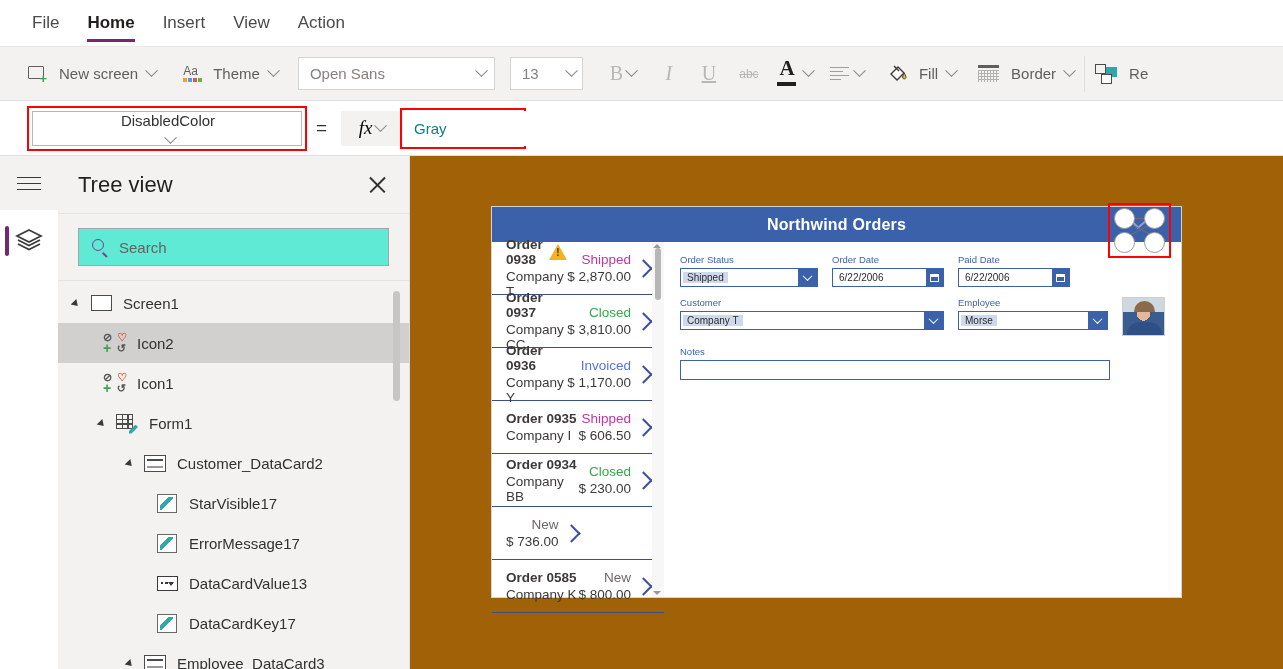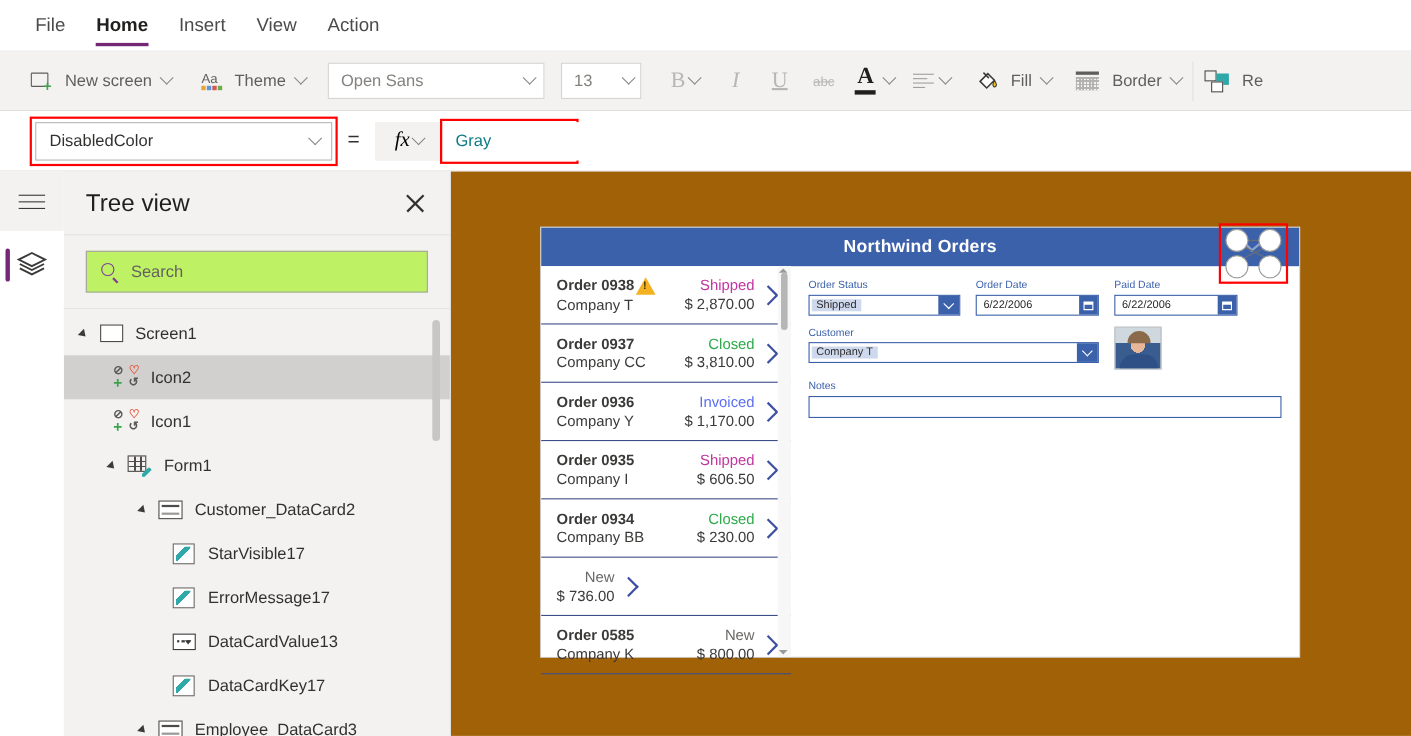--- a/index.html
+++ b/index.html
@@ -140,21 +140,21 @@
   .fxbar {
     height: 55px; background: #ffffff;
     display: flex; align-items: center;
     border-bottom: 1px solid #e1dfdd;
     padding-left: 32px;
   }
   .prop-select {
     width: 270px; height: 35px;
     border: 1px solid #b9b7b5; background: #fff;
     display: flex; align-items: center; padding: 0 10px 0 12px;
-    font-size: 15px; color: #323130;
+    font-size: 15px; color: #323130; flex-direction: column;
   }
   .prop-select .v { flex: 1; }
   .eq { font-size: 19px; color: #323130; margin: 0 14px; }
   .fx-box {
     width: 62px; height: 35px; background: #f3f2f1;
     display: flex; align-items: center; justify-content: center;
     border: 1px solid #f3f2f1;
   }
   .fx-glyph { font-family: "Liberation Serif", serif; font-style: italic; font-size: 19px; color: #000000; }
   .formula-input {
@@ -204,21 +204,21 @@
   .tree-title { flex: 1; font-size: 22px; color: #201f1e; }
   .close-x { width: 26px; height: 26px; position: relative; cursor: pointer; }
   .close-x::before, .close-x::after {
     content: ""; position: absolute; left: 2px; top: 12px; width: 21px; height: 1.6px; background: #323130;
   }
   .close-x::before { transform: rotate(45deg); }
   .close-x::after { transform: rotate(-45deg); }
 
   .search-zone { padding: 14px 20px 14px 20px; border-bottom: 1px solid #e6e4e2; }
   .search-box {
-    height: 38px; background: #bef264; border: 1px solid #a6a4a2;
+    height: 38px; background: #5eead4; border: 1px solid #a6a4a2;
     display: flex; align-items: center; padding-left: 13px;
   }
   .search-icon { width: 17px; height: 17px; position: relative; flex: none; margin-right: 10px; }
   .search-icon i {
     position: absolute; left: 0; top: 0; width: 12px; height: 12px;
     border: 1.6px solid #7e3f98; border-radius: 50%;
   }
   .search-icon b {
     position: absolute; right: 1px; bottom: 0px; width: 6px; height: 1.6px;
     background: #7e3f98; transform: rotate(45deg);
@@ -831,20 +831,29 @@
           <div class="frow">
             <div class="fcell" style="width:264px">
               <div class="flabel">Customer</div>
               <div class="fctl">
                 <span class="txt selhl">Company T</span>
                 <span class="fdrop">
                     <span class="c"></span>
                   </span>
               </div>
             </div>
+            <div class="fcell" style="width:150px">
+              <div class="flabel">Employee</div>
+              <div class="fctl">
+                <span class="txt selhl">Morse</span>
+                <span class="fdrop">
+                    <span class="c"></span>
+                  </span>
+              </div>
+            </div>
             <div class="emp-photo"></div>
           </div>
 
           <div style="width:430px">
             <div class="flabel">Notes</div>
             <div class="notes-box"></div>
           </div>
         </div>
 
       </div>

